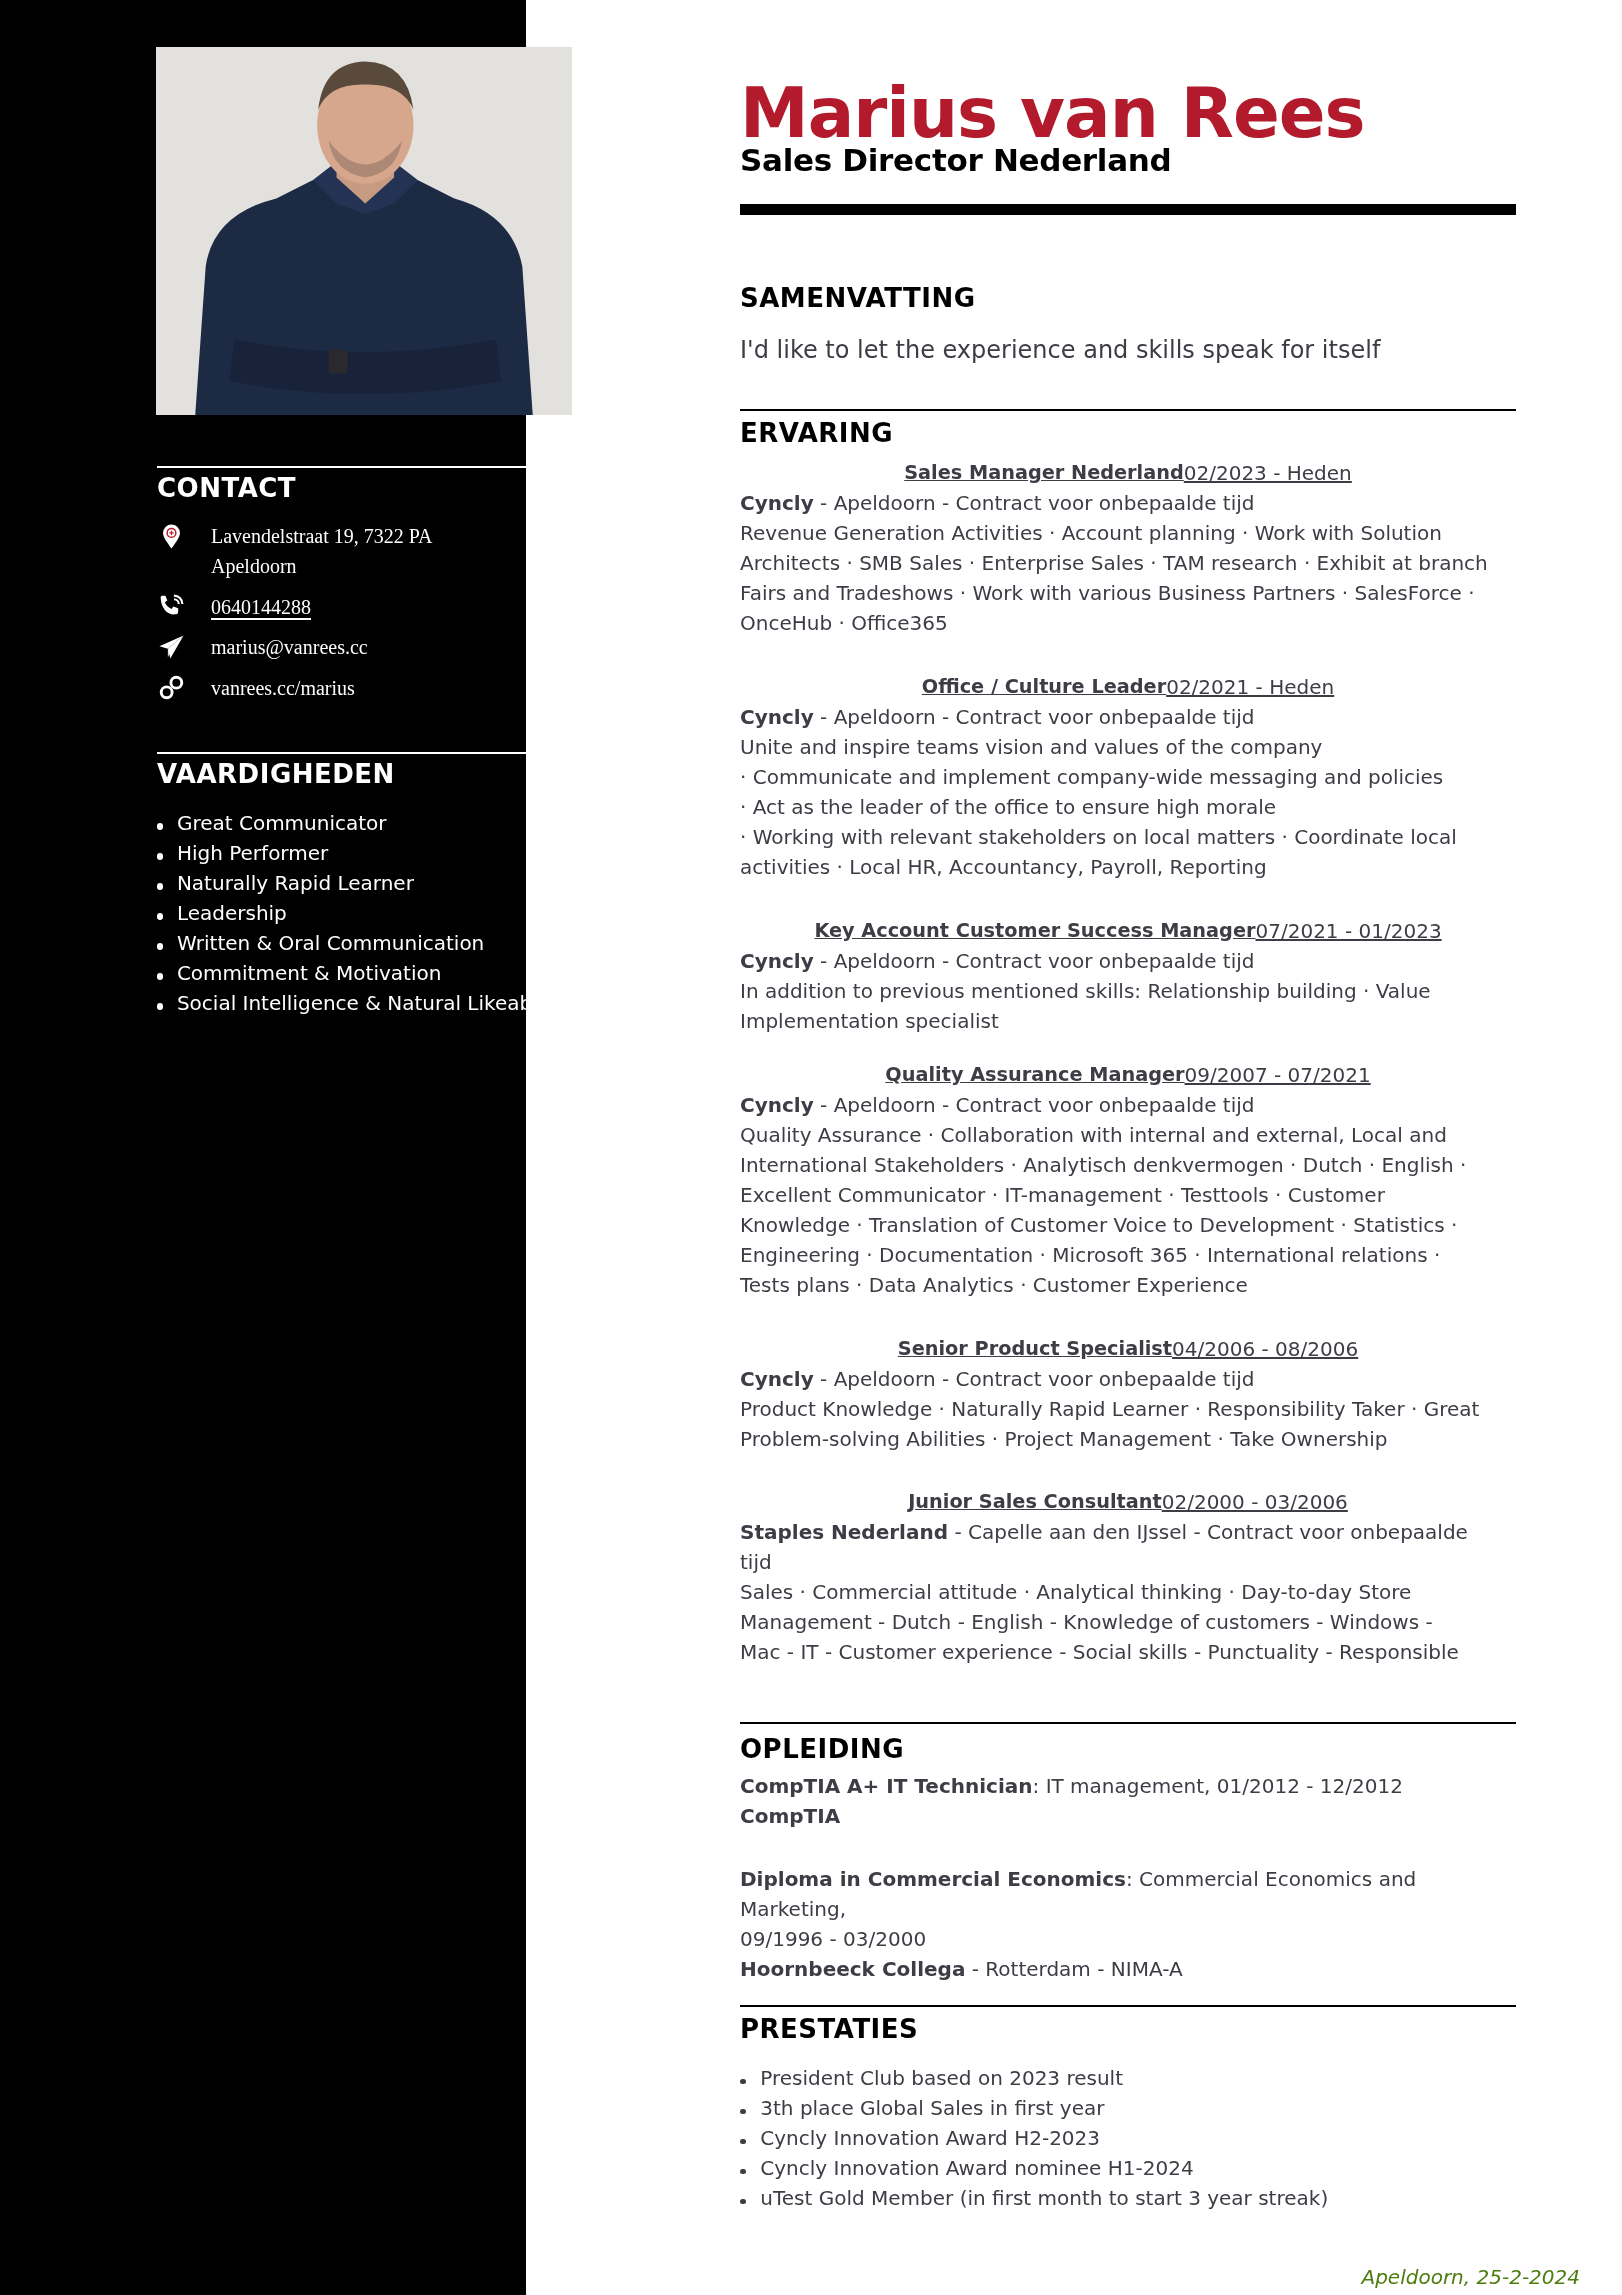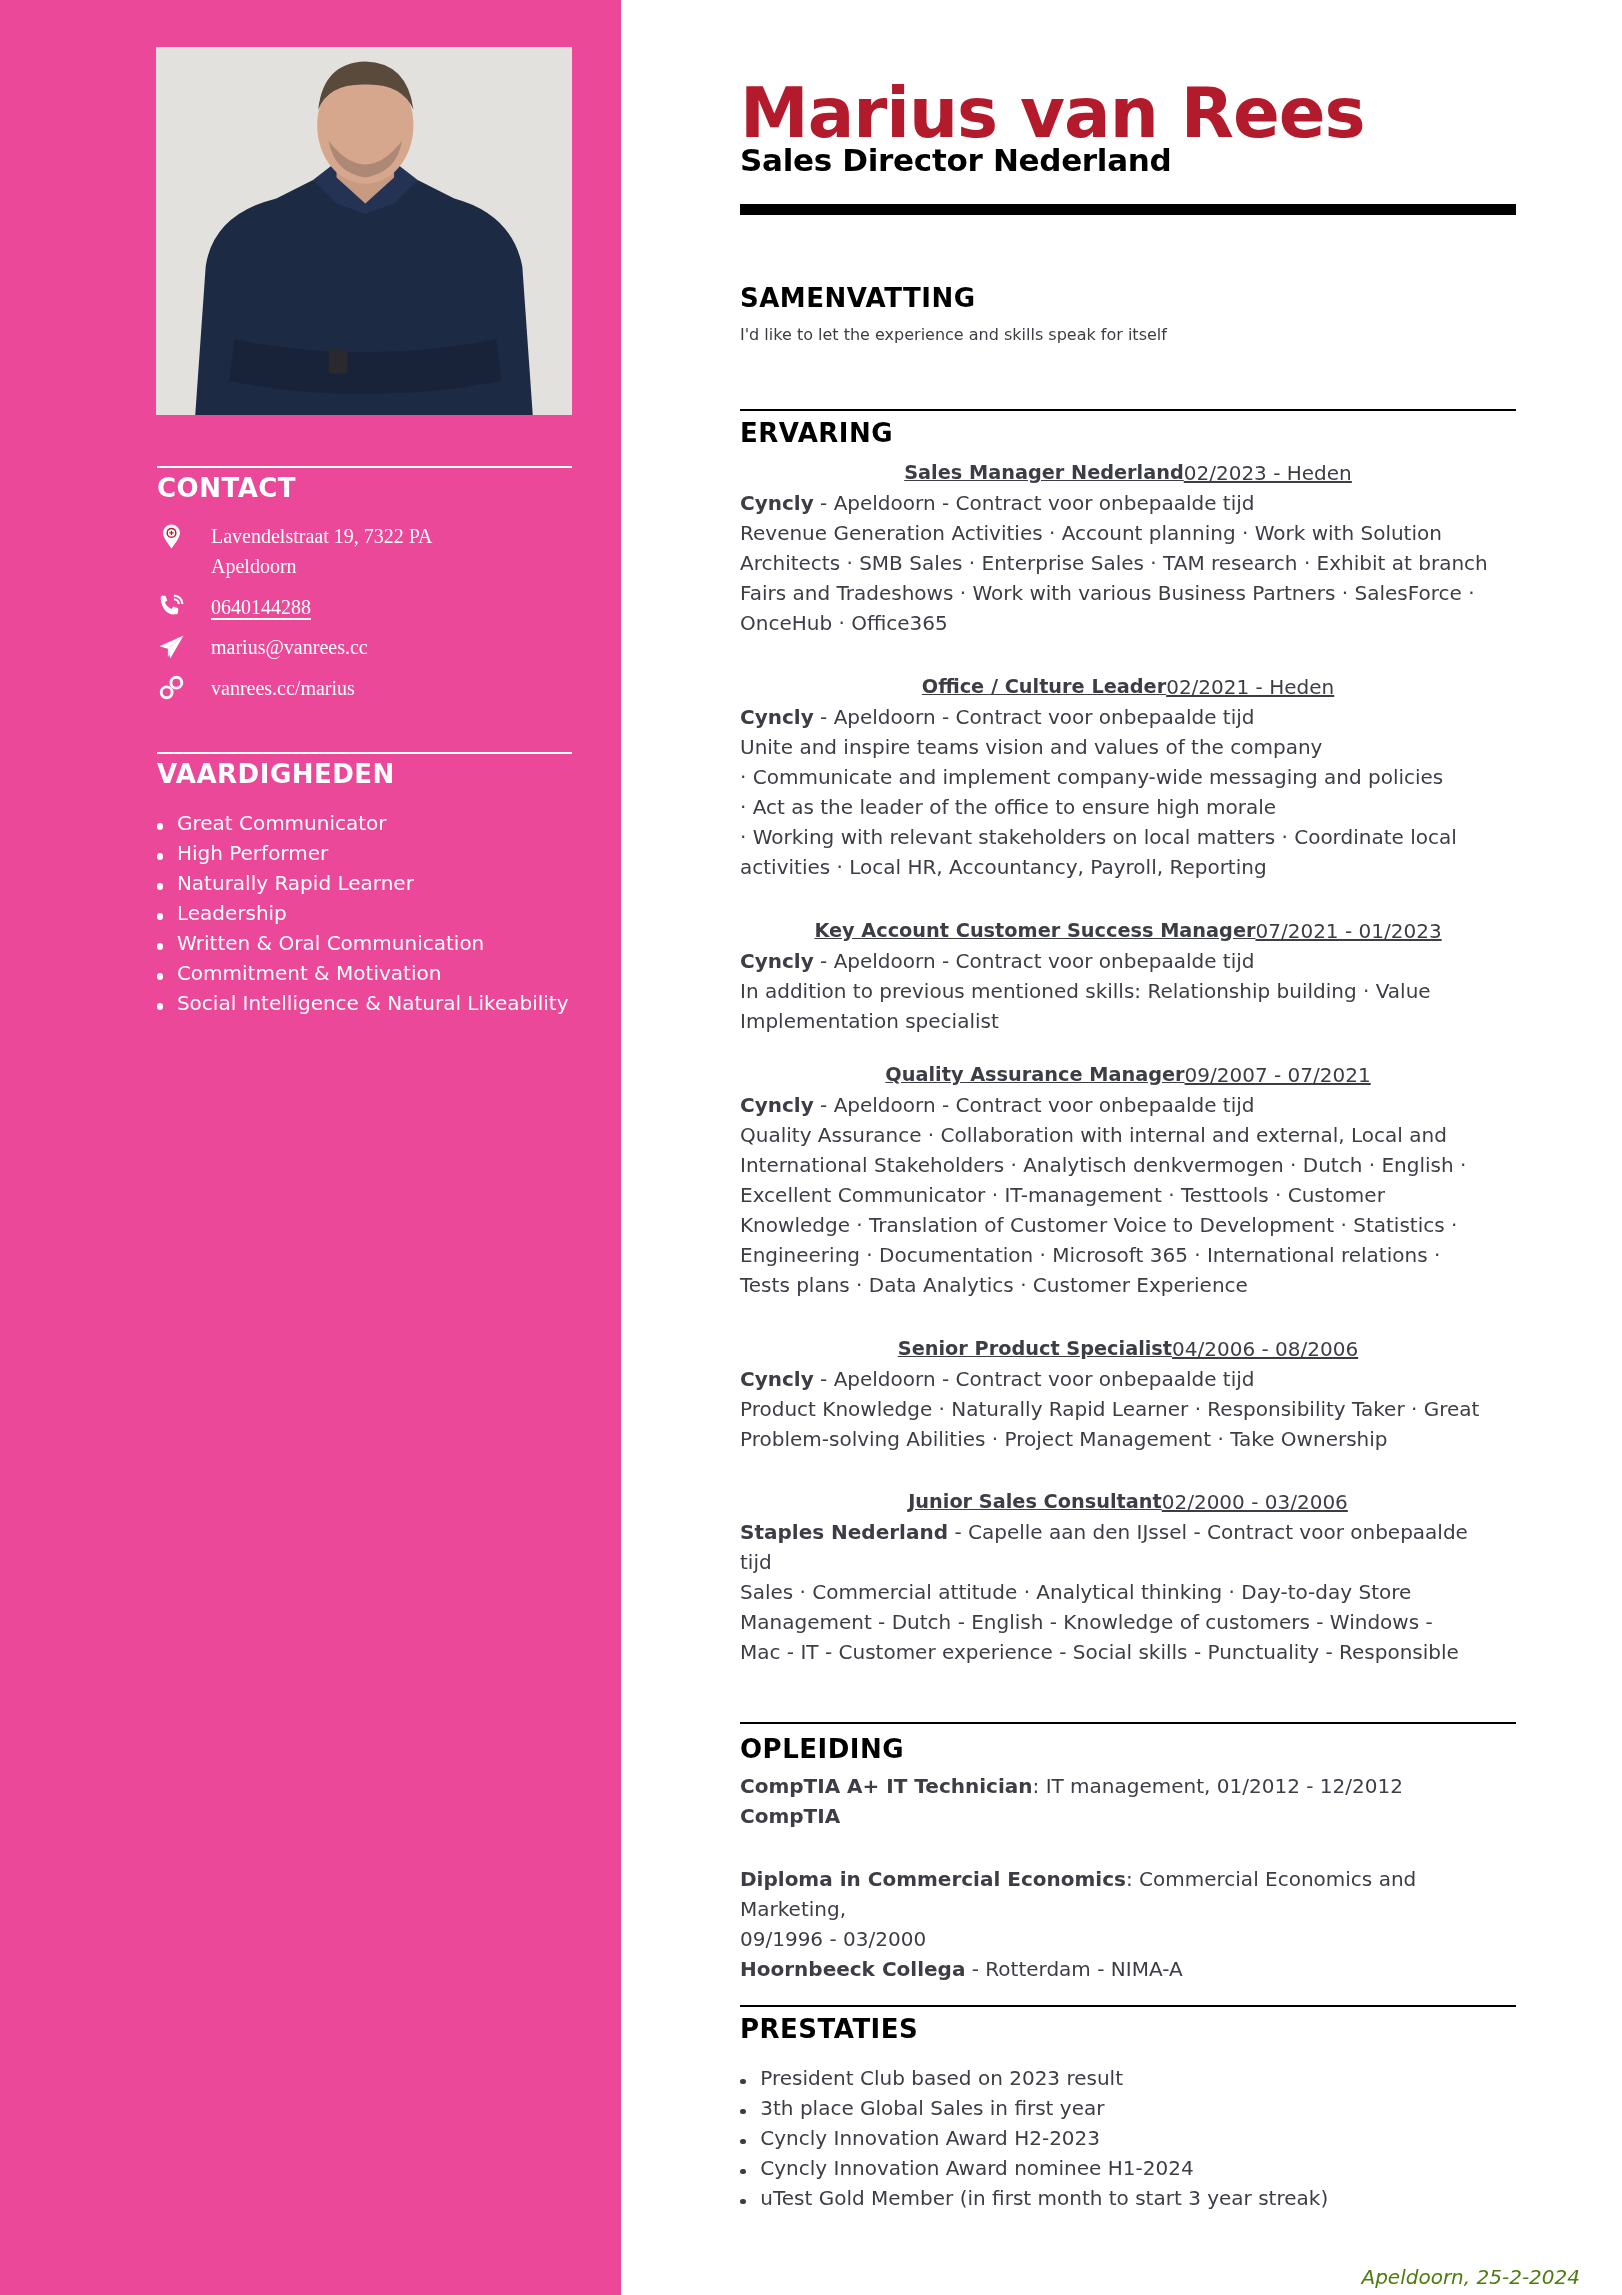--- a/index.html
+++ b/index.html
@@ -1,22 +1,22 @@
 <!DOCTYPE html>
 <html style="font-size:8.4px"><head>
   <meta charset="utf-8">
   <style>
     * { box-sizing: border-box; margin: 0; padding: 0; }
     html, body { width: 1623px; height: 2295px; background: #ffffff; overflow: hidden; }
     body { position: relative; font-family: "DejaVu Sans", "Liberation Sans", sans-serif; color: #3c3d45; }
 
     
     .sidebar {
-      position: absolute; left: 0; top: 0; width: 621px; height: 2295px;
-      background: #ec4899; color: #ffffff;
+      position: absolute; left: 0; top: 0; width: 526px; height: 2295px;
+      background: #000000; color: #ffffff;
     }
     .photo {
       position: absolute; left: 156px; top: 47px; width: 416px; height: 368px;
       background: linear-gradient(180deg, #e9e7e4 0%, #dedcd8 55%, #d6d4d0 100%);
       overflow: hidden;
     }
     .photo svg { width: 100%; height: 100%; display: block; }
 
     .side-section { position: absolute; left: 157px; width: 415px; }
     .side-rule { height: 2.1px; background: #ffffff; width: 100%; }
@@ -44,21 +44,21 @@
     }
     .job-title {
       position: absolute; top: 142px; left: 0;
       font-weight: bold; font-size: 31px; color: #000; letter-spacing: -0.3px;
     }
     .title-bar { position: absolute; top: 204px; left: 0; width: 776px; height: 10.5px; background: #000; }
 
     .sec { position: absolute; left: 0; width: 776px; }
     .sec-rule { width: 100%; height: 2.1px; background: #000; }
     .sec-heading { font-weight: bold; font-size: 26px; color: #000; letter-spacing: 0.5px; line-height: 37px; }
-    .summary-text { font-size: 16px; line-height: 30px; margin-top: 3px; }
+    .summary-text { font-size: 24px; line-height: 30px; margin-top: 18px; }
 
     .job { position: absolute; left: 0; width: 776px; }
     .job-head { display: flex; justify-content: center; font-size: 20px; line-height: 30px; text-decoration: underline; }
     .job-head .role { font-weight: bold; font-size: 19.3px; }
     .job-line { font-size: 20px; line-height: 30px; }
     .job-line b { font-weight: bold; }
 
     .edu-block { position: absolute; left: 0; width: 776px; font-size: 20px; line-height: 30px; }
     .edu-block b { font-weight: bold; }
 

